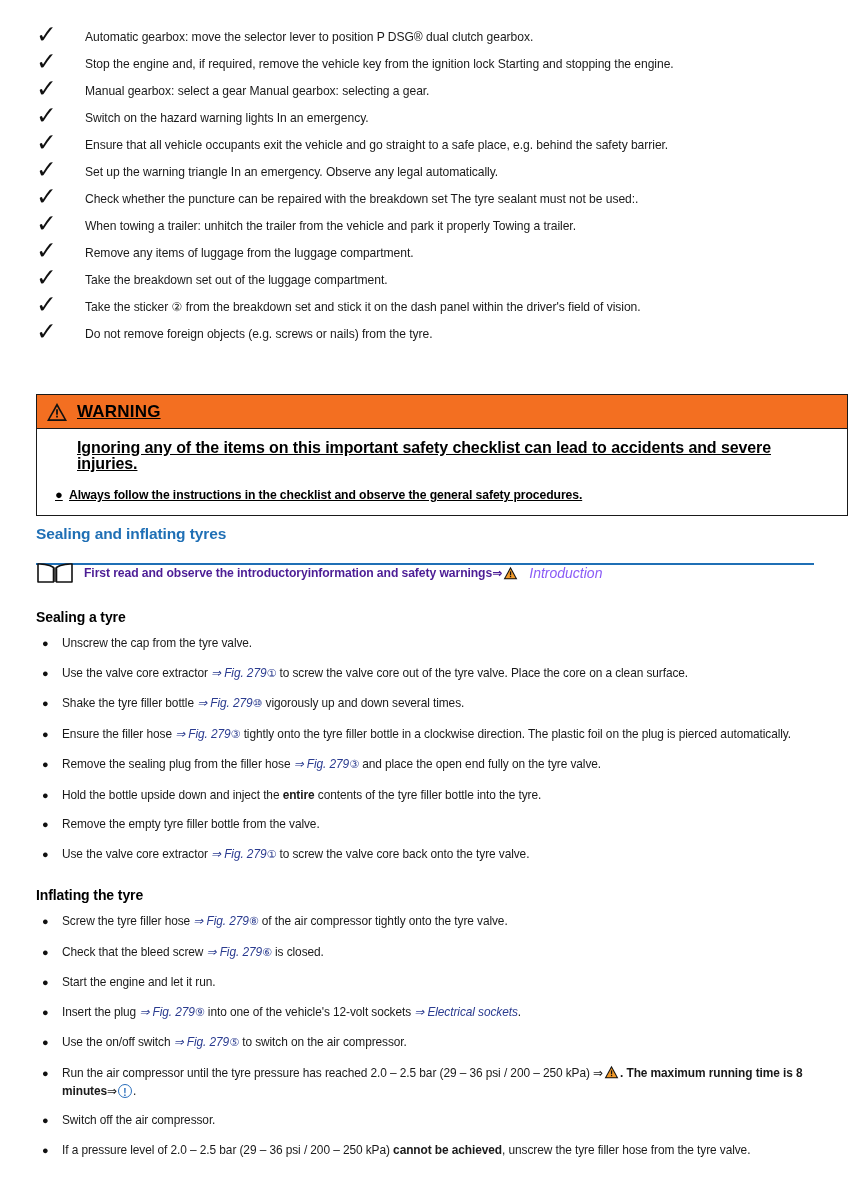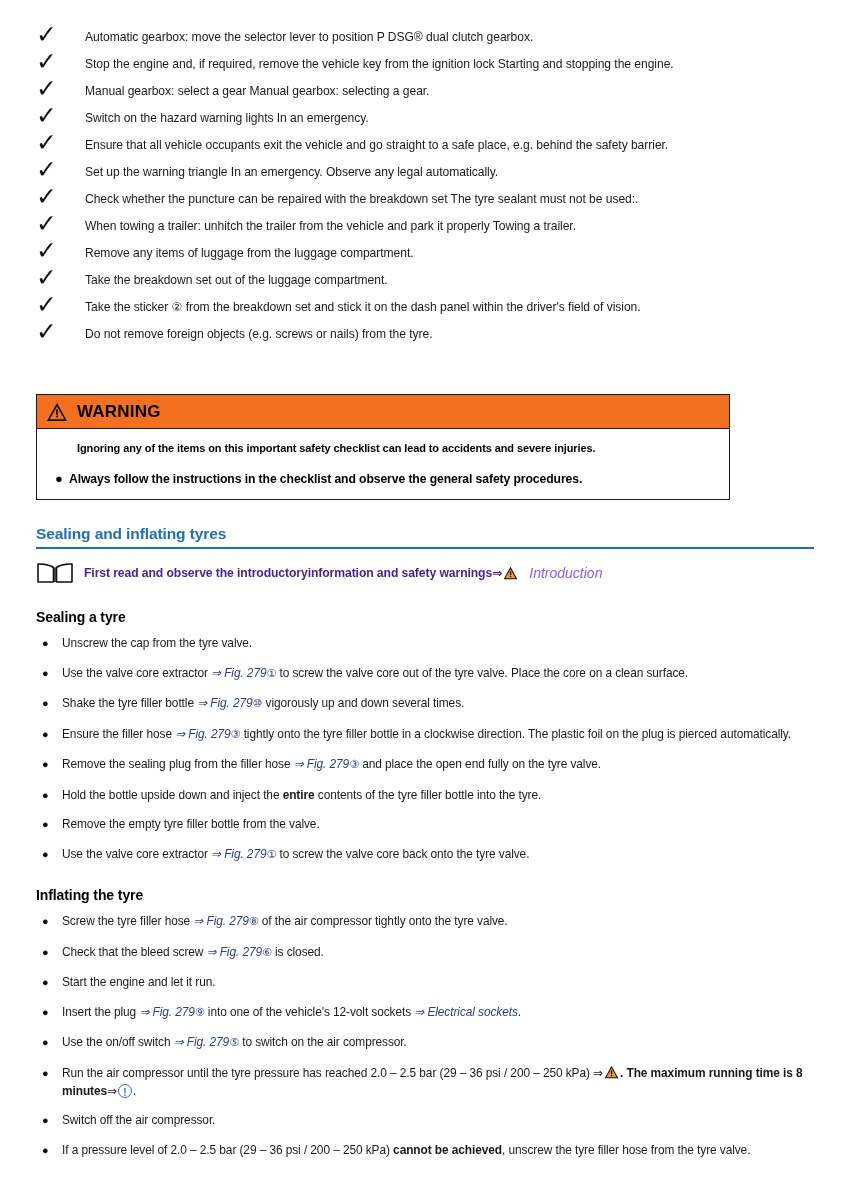--- a/index.html
+++ b/index.html
@@ -55,23 +55,24 @@
     color: #1a1a1a;
     padding-left: 19px;
     letter-spacing: -0.05px;
   }
 
   
   .warning-box {
     position: absolute;
     left: 36px;
     top: 394px;
-    width: 694px;
+    width: 812px;
     border: 1px solid #1a1a1a;
     background: #ffffff;
+    text-decoration: underline;
   }
   .warning-header {
     background: #F36F21;
     height: 34px;
     display: flex;
     align-items: center;
     padding-left: 9px;
     border-bottom: 1px solid #1a1a1a;
   }
   .warning-tri {
@@ -85,21 +86,21 @@
     font-size: 17px;
     font-weight: 700;
     color: #000000;
     letter-spacing: 0.2px;
     font-family: "Liberation Sans", sans-serif;
   }
   .warning-body {
     padding: 11px 12px 12px 12px;
   }
   .warning-lead {
-    font-size: 11px;
+    font-size: 16px;
     font-weight: 700;
     line-height: 16px;
     color: #000;
     letter-spacing: -0.1px;
     padding-left: 28px;
   }
   .warning-bullet {
     display: flex;
     margin-top: 15px;
     font-size: 12.2px;
@@ -119,21 +120,21 @@
     position: absolute;
     left: 36px;
     top: 525px;
     width: 778px;
   }
   .section-head-title {
     font-size: 15.5px;
     font-weight: 700;
     color: #1F6FB5;
     letter-spacing: -0.1px;
-    padding-bottom: 3px;
+    padding-bottom: 19px;
   }
   .section-head-rule {
     border-bottom: 2px solid #1F6FB5;
     width: 100%;
     margin-top: 1px;
   }
 
   
   .intro-note {
     position: absolute;

